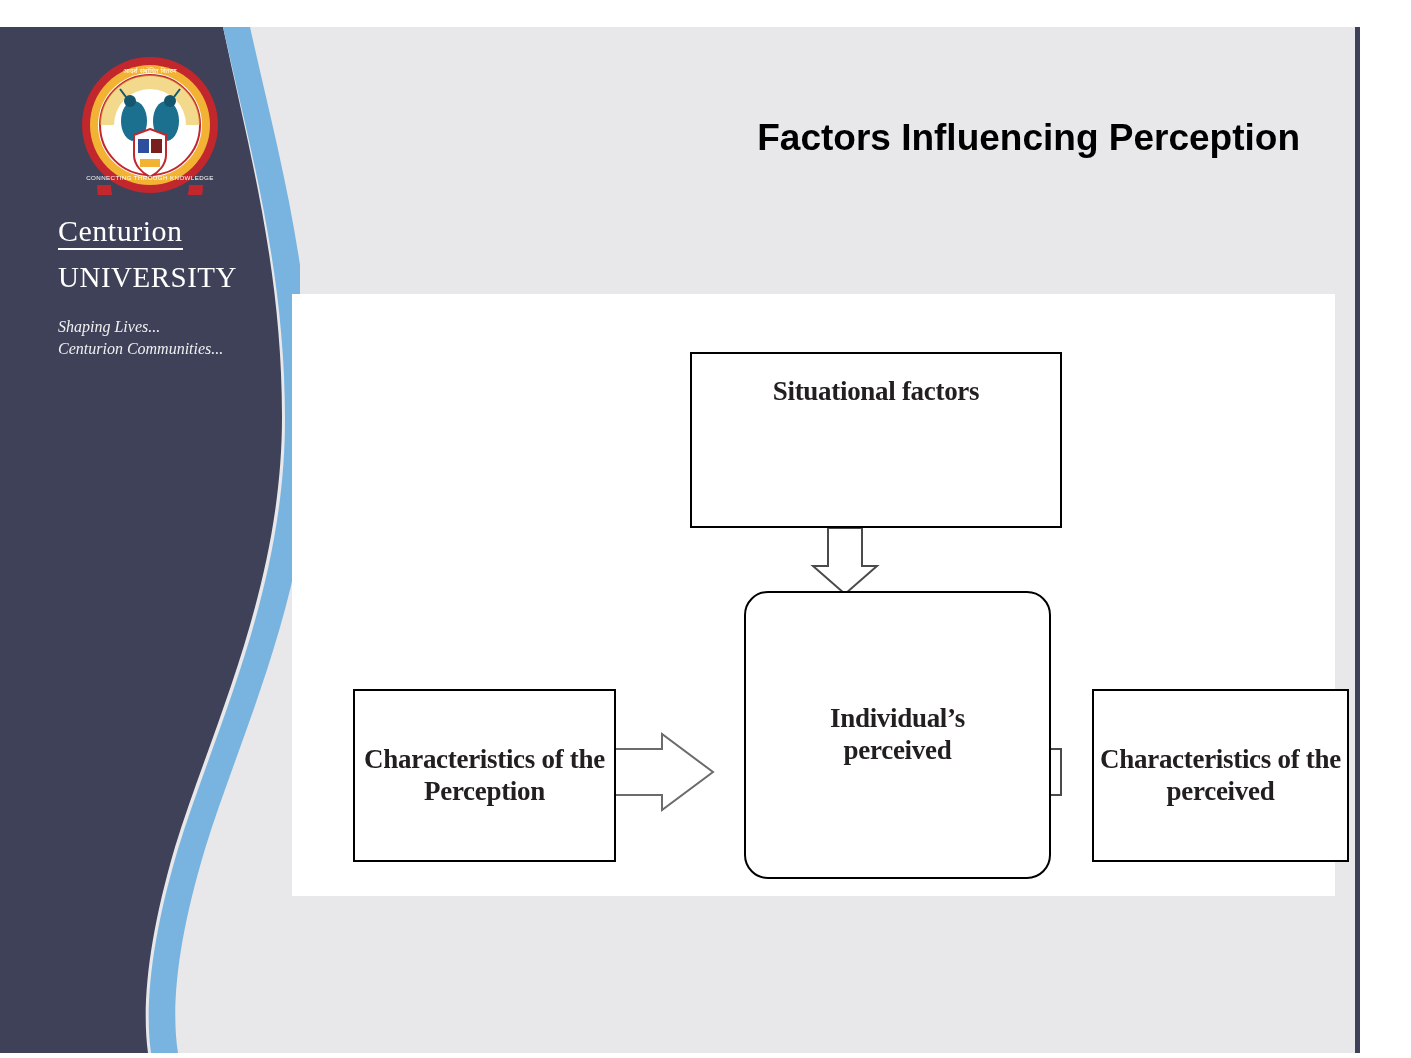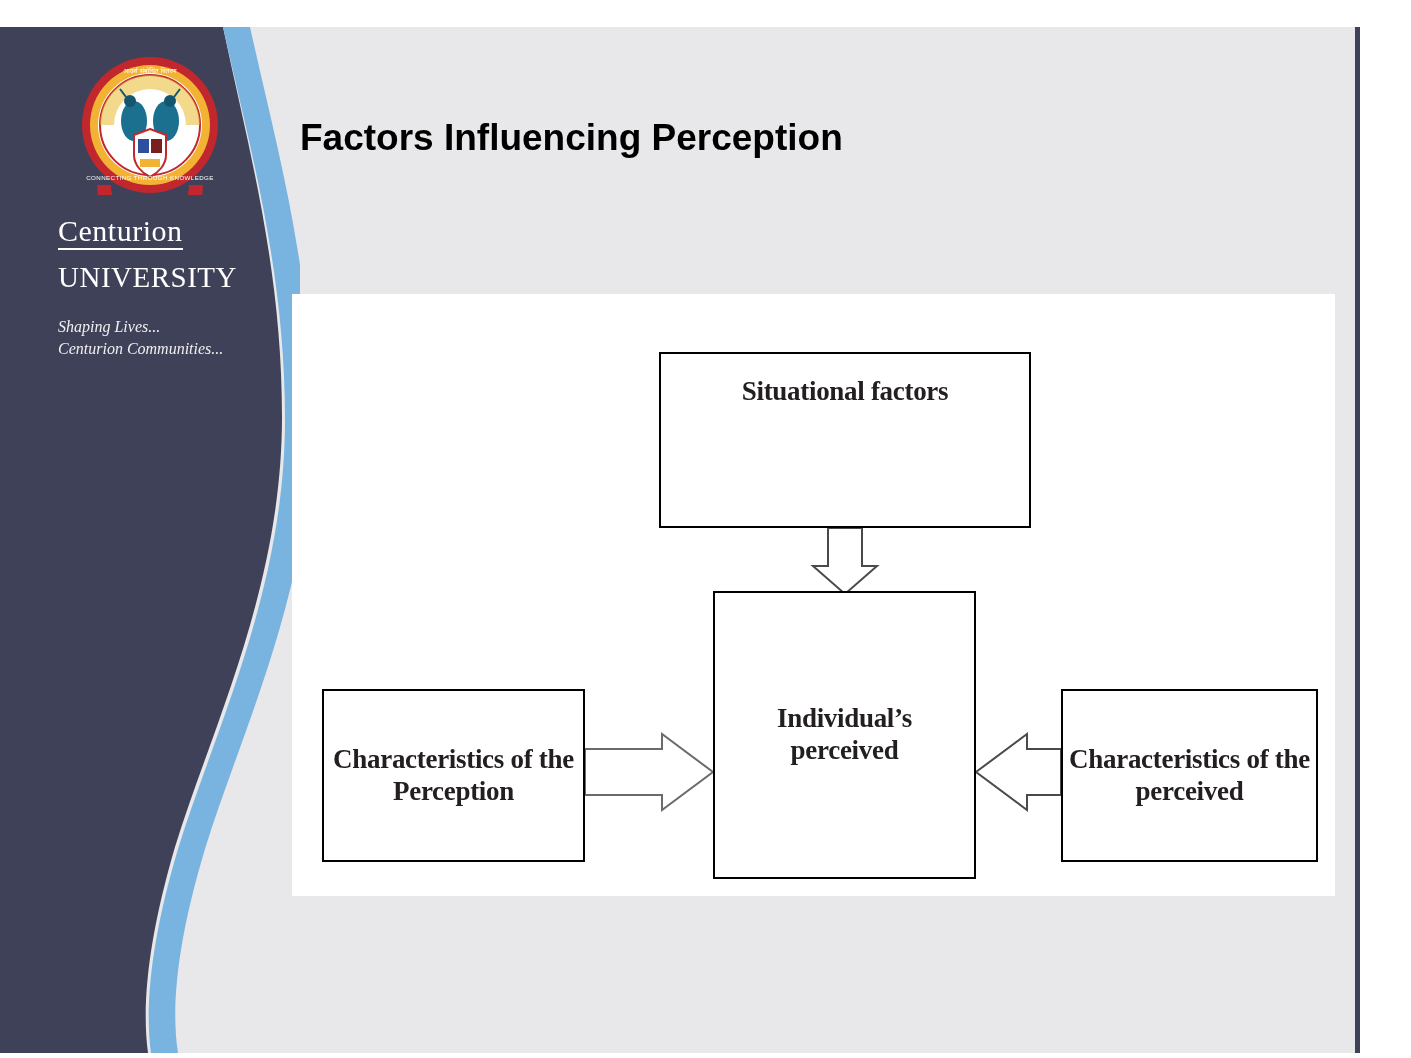--- a/index.html
+++ b/index.html
@@ -101,21 +101,21 @@
     line-height: 1.35;
     margin-top: 23px;
     color: #f0f0f0;
   }
 
   
   .slide-title {
     position: absolute;
     left: 300px; top: 100px;
     width: 1000px;
-    text-align: left;
+    text-align: right;
     font-size: 37px;
     font-weight: bold;
     color: #000000;
     font-family: "Liberation Sans", sans-serif;
   }
 
   
   .content-area {
     position: absolute;
     left: 292px; top: 277px;
@@ -132,41 +132,42 @@
 
   .node {
     position: absolute;
     border: 2px solid #000000;
     background: #ffffff;
     box-sizing: border-box;
     display: flex;
     align-items: center;
     justify-content: center;
     text-align: center;
+    margin-left: 31px;
   }
   .node-label {
     font-family: "Liberation Serif", serif;
     font-weight: bold;
     font-size: 27px;
     line-height: 1.18;
     color: #231f20;
     letter-spacing: -0.3px;
     padding: 0 6px;
   }
 
   
   #node-situational {
     left: 367px; top: 58px;
     width: 372px; height: 176px;
     align-items: flex-start;
     padding-top: 22px;
   }
   #node-perception {
     left: 421px; top: 297px;
-    width: 263px; height: 288px;
+    width: 307px; height: 288px; border-radius: 24px;
   }
   #node-perceiver {
     left: 30px; top: 395px;
     width: 263px; height: 173px;
   }
   #node-perceived {
     left: 769px; top: 395px;
     width: 257px; height: 173px;
   }
 

